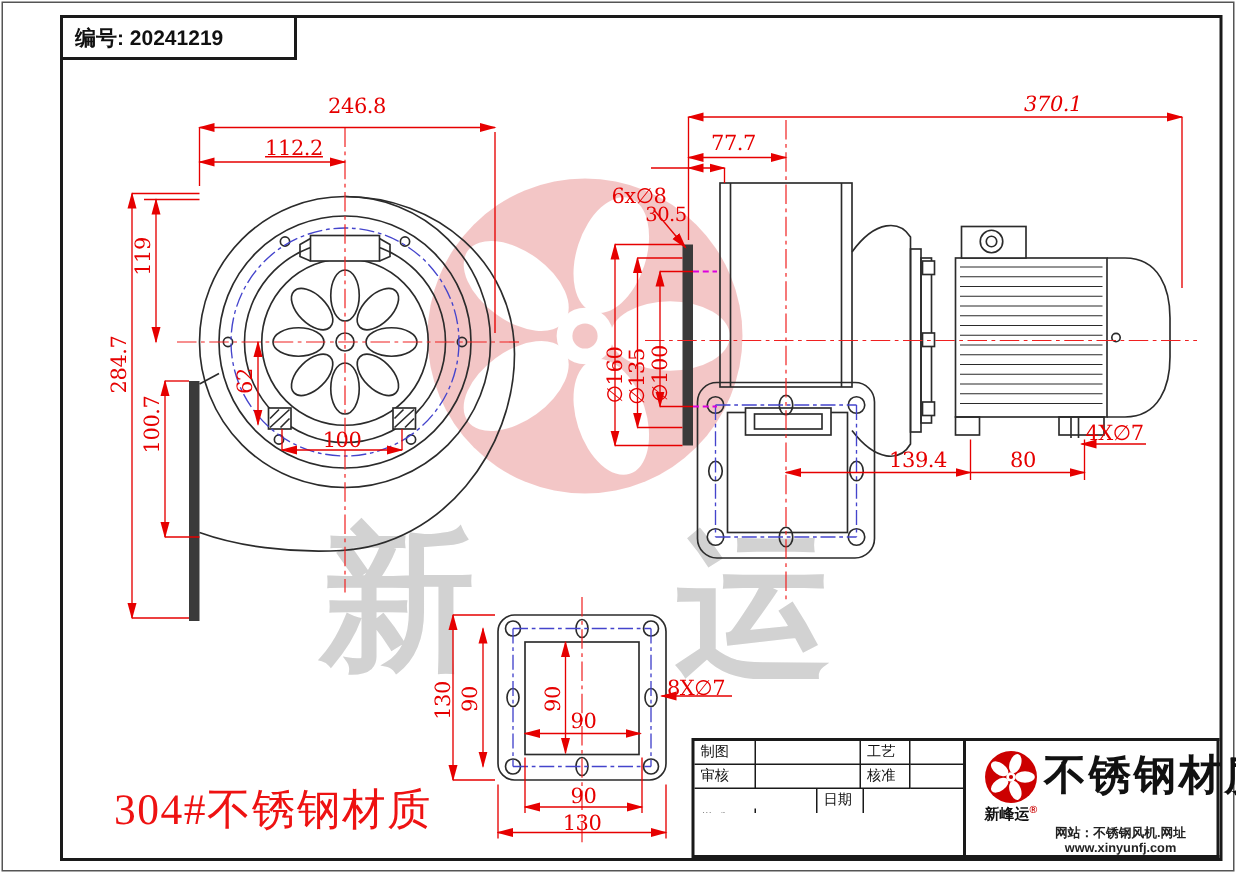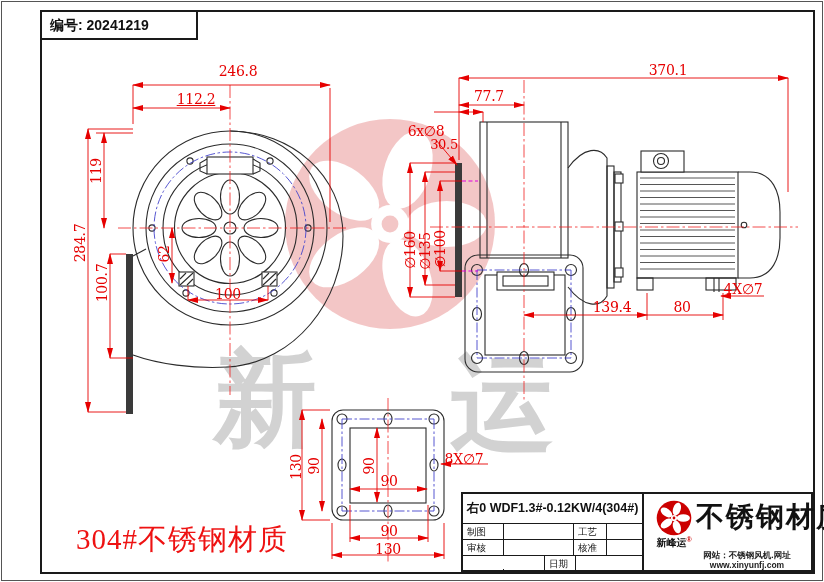--- a/index.html
+++ b/index.html
@@ -258,21 +258,21 @@
   <div class="docnum">编号: 20241219</div>
 
   <span class="dim" style="left:238px;top:71px;">246.8</span>
   <span class="dim" style="left:196px;top:99px;text-decoration:underline;">112.2</span>
   <span class="dim v" style="left:96px;top:171px;">119</span>
   <span class="dim v" style="left:80px;top:243px;">284.7</span>
   <span class="dim v" style="left:102px;top:283px;">100.7</span>
   <span class="dim v" style="left:164px;top:254px;">62</span>
   <span class="dim" style="left:228px;top:294px;">100</span>
 
-  <span class="dim" style="left:668px;top:70px;">370.1</span>
+  <span class="dim" style="left:702px;top:70px;font-style:italic;">370.1</span>
   <span class="dim" style="left:489px;top:96px;">77.7</span>
   <span class="dim small" style="left:444px;top:103px;margin-top:41px;">30.5</span>
   <span class="dim" style="left:426px;top:131px;">6x∅8</span>
   <span class="dim v" style="left:410px;top:250px;">∅160</span>
   <span class="dim v" style="left:425px;top:251px;">∅135</span>
   <span class="dim v" style="left:440px;top:249px;">∅100</span>
   <span class="dim" style="left:612px;top:307px;">139.4</span>
   <span class="dim" style="left:682px;top:307px;">80</span>
   <span class="dim" style="left:743px;top:289px;">4X∅7</span>
 
@@ -281,21 +281,20 @@
   <span class="dim v" style="left:369px;top:466px;">90</span>
   <span class="dim" style="left:389px;top:481px;">90</span>
   <span class="dim" style="left:389px;top:531px;">90</span>
   <span class="dim" style="left:388px;top:549px;">130</span>
   <span class="dim" style="left:464px;top:459px;">8X∅7</span>
 
   <div class="material">304#不锈钢材质</div>
 
   <div class="tblock">
     <div class="tb-left">
-      <div class="tb-title">右0 WDF1.3#-0.12KW/4(304#)</div>
       <div class="tb-row">
         <div style="width:41px;">制图</div>
         <div style="width:70px;"></div>
         <div style="width:33px;">工艺</div>
         <div style="flex:1;"></div>
       </div>
       <div class="tb-row">
         <div style="width:41px;">审核</div>
         <div style="width:70px;"></div>
         <div style="width:33px;">核准</div>

